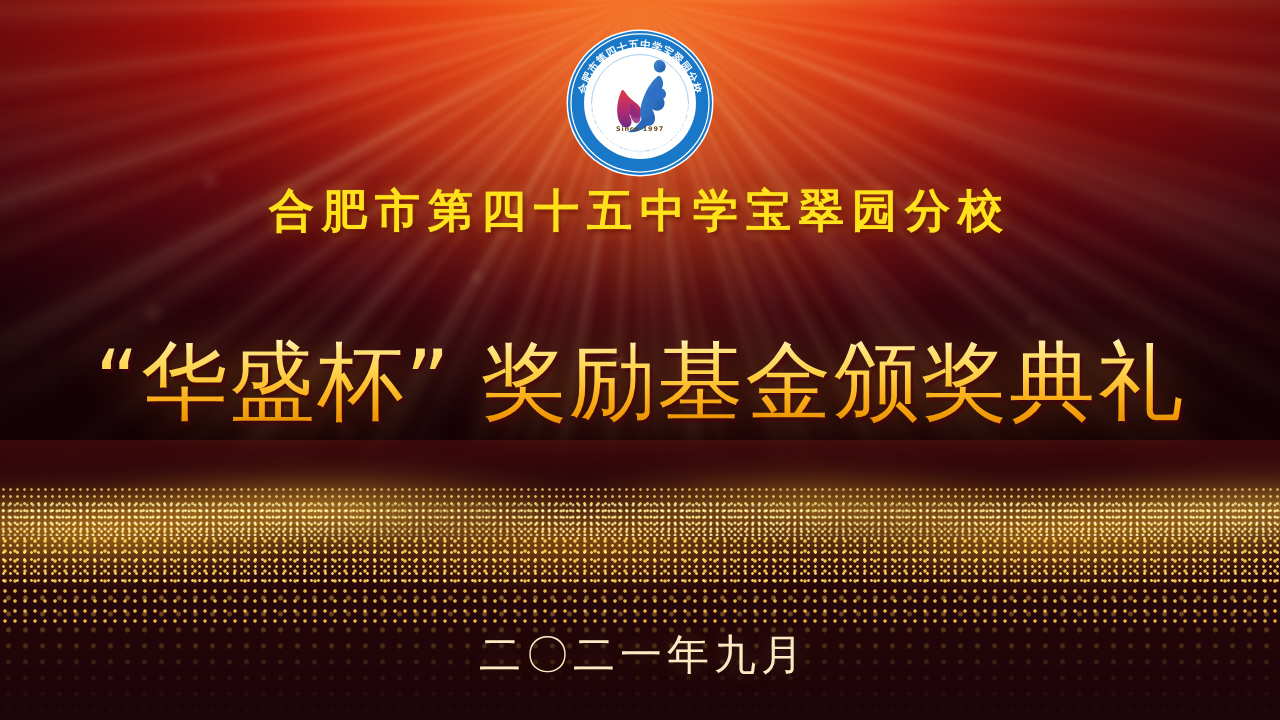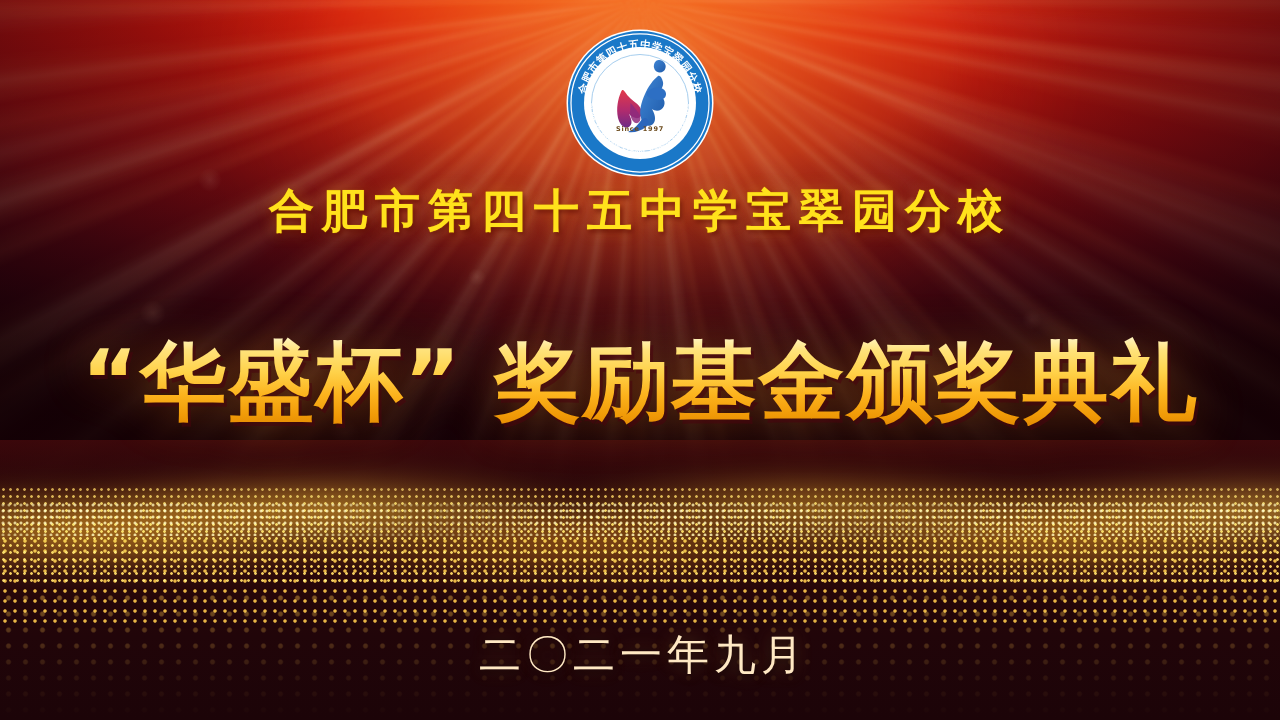--- a/index.html
+++ b/index.html
@@ -238,21 +238,21 @@
       0 0 1px #d89c00,
       2px 3px 5px rgba(90,6,0,.72),
       0 0 16px rgba(255,170,40,.40);
     white-space:nowrap;
   }
 
   .main-title{
     position:absolute; left:0; right:0; top:336px;
     text-align:center;
     font-family:"DejaVu Sans","Liberation Sans",sans-serif;
-    font-weight:700;
+    font-weight:400;
     font-size:86px;
     line-height:1.05;
     letter-spacing:2px;
     white-space:nowrap;
     background:linear-gradient(to bottom,
       #fff6c8 0%,
       #ffe27a 16%,
       #ffd24a 40%,
       #fcb21c 66%,
       #f09a07 88%,

